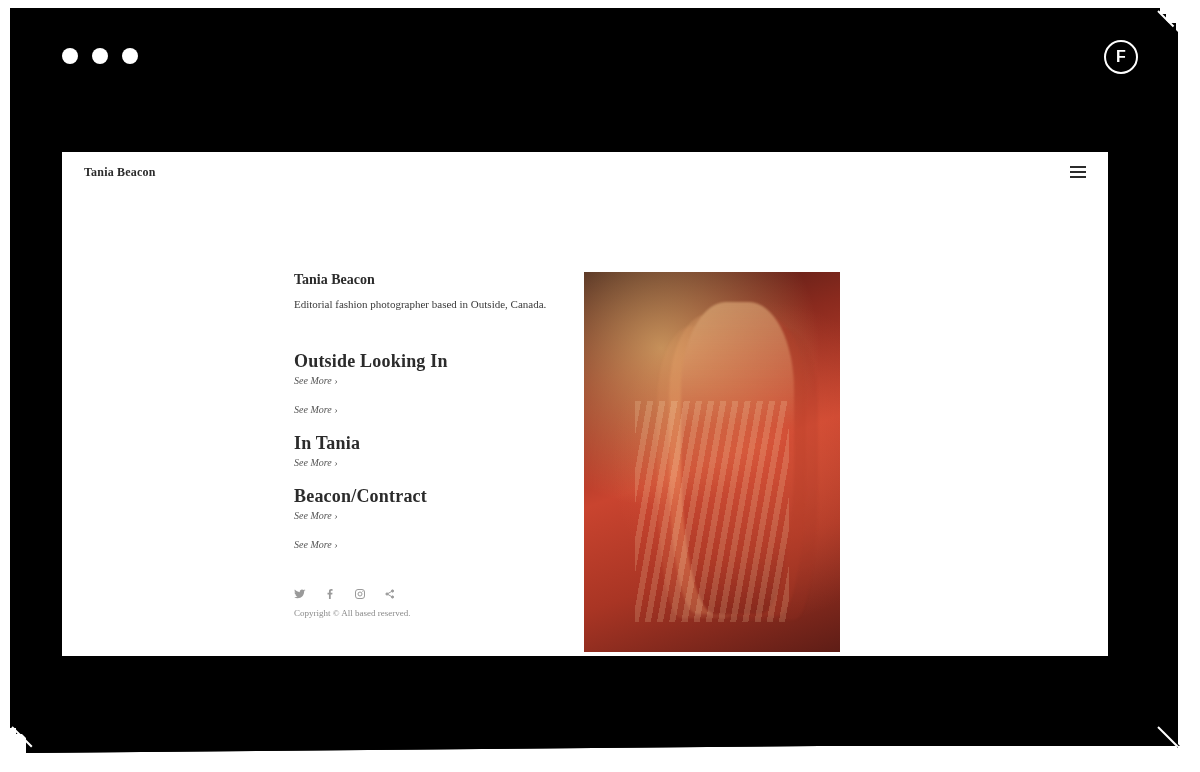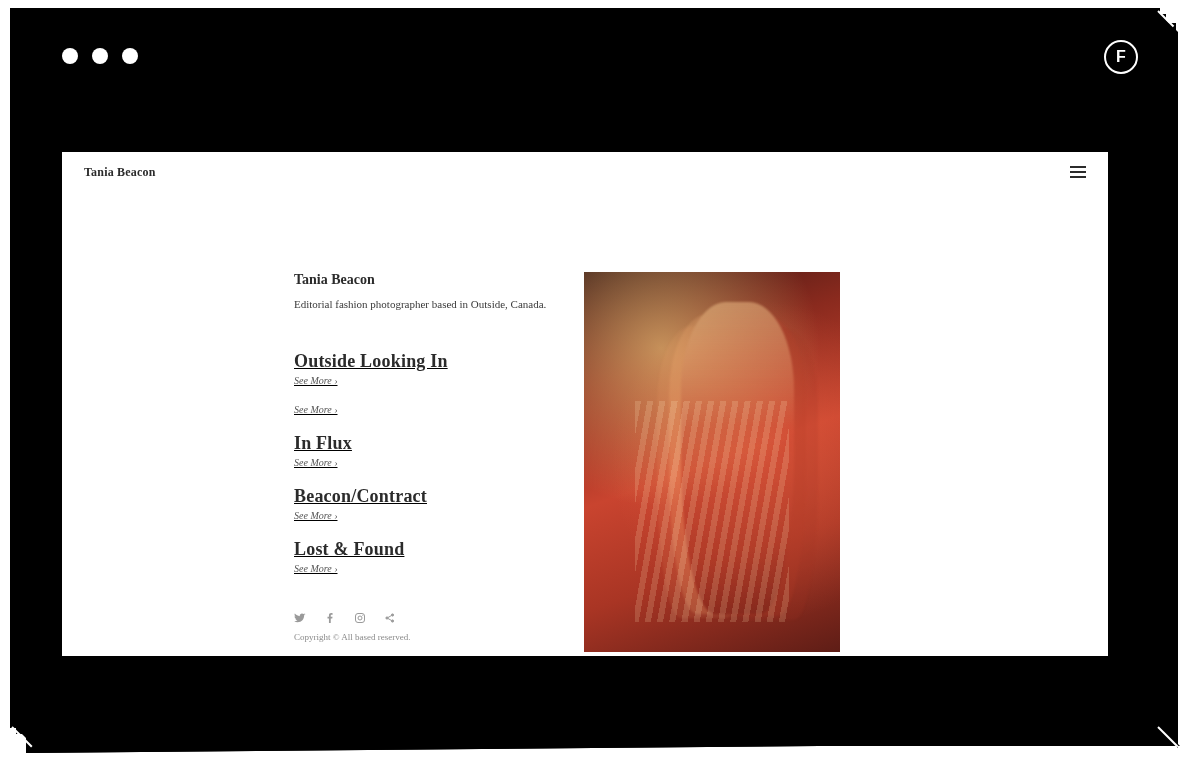--- a/index.html
+++ b/index.html
@@ -95,21 +95,21 @@
     display: flex;
     padding: 80px 0 0 232px;
     gap: 30px;
   }
   .col-left { width: 260px; }
   .col-right { width: 260px; }
 
   .intro-name { font: 700 14px Georgia, serif; color: #2b2b2b; margin-bottom: 8px; }
   .intro-tag  { font: 400 11px Georgia, serif; color: #3a3a3a; line-height: 1.5; }
 
-  .projects { margin-top: 38px; text-decoration: underline; }
+  .projects { margin-top: 38px; }
   .project { margin-bottom: 18px; }
   .project h3 { font: 700 18px Georgia, serif; color: #2b2b2b; letter-spacing: .2px; cursor: pointer; }
   .project .more { font: italic 400 10px Georgia, serif; color: #555; margin-top: 3px; cursor: pointer; }
 
   .social { margin-top: 38px; display: flex; gap: 18px; color: #9a9a9a; }
   .social .ico { width: 12px; height: 12px; display: inline-flex; align-items: center; justify-content: center; cursor: pointer; }
   .copyright { font: 400 9px Georgia, serif; color: #8a8a8a; margin-top: 8px; }
 
   
   .hero {
@@ -186,29 +186,28 @@
 
         <div class="projects">
           <div class="project">
             <h3>Outside Looking In</h3>
             <div class="more">See More ›</div>
           </div>
           <div class="project">
             <div class="more">See More ›</div>
           </div>
           <div class="project">
-            <h3>In Flux</h3>
+            <h3>In Tania</h3>
             <div class="more">See More ›</div>
           </div>
           <div class="project">
             <h3>Beacon/Contract</h3>
             <div class="more">See More ›</div>
           </div>
           <div class="project">
-            <h3>Lost &amp; Found</h3>
             <div class="more">See More ›</div>
           </div>
         </div>
 
         <div class="social">
           <span class="ico">
             <svg viewBox="0 0 24 24" width="12" height="12" fill="#9a9a9a">
                 <path d="M23 4.9c-.8.4-1.7.6-2.6.8.9-.6 1.7-1.5 2-2.6-.9.5-1.9.9-3 1.1C18.5 3.3 17.3 2.8 16 2.8c-2.5 0-4.5 2-4.5 4.5 0 .4 0 .7.1 1C7.7 8.1 4.1 6.2 1.7 3.2c-.4.7-.6 1.5-.6 2.3 0 1.6.8 3 2 3.8-.7 0-1.4-.2-2-.6v.1c0 2.2 1.6 4 3.6 4.4-.4.1-.8.2-1.2.2-.3 0-.6 0-.8-.1.6 1.8 2.3 3.1 4.3 3.1-1.6 1.2-3.5 2-5.7 2-.4 0-.7 0-1.1-.1 2 1.3 4.4 2 7 2 8.4 0 13-7 13-13v-.6c.9-.6 1.7-1.5 2.3-2.4z"></path>
               </svg>
           </span>

